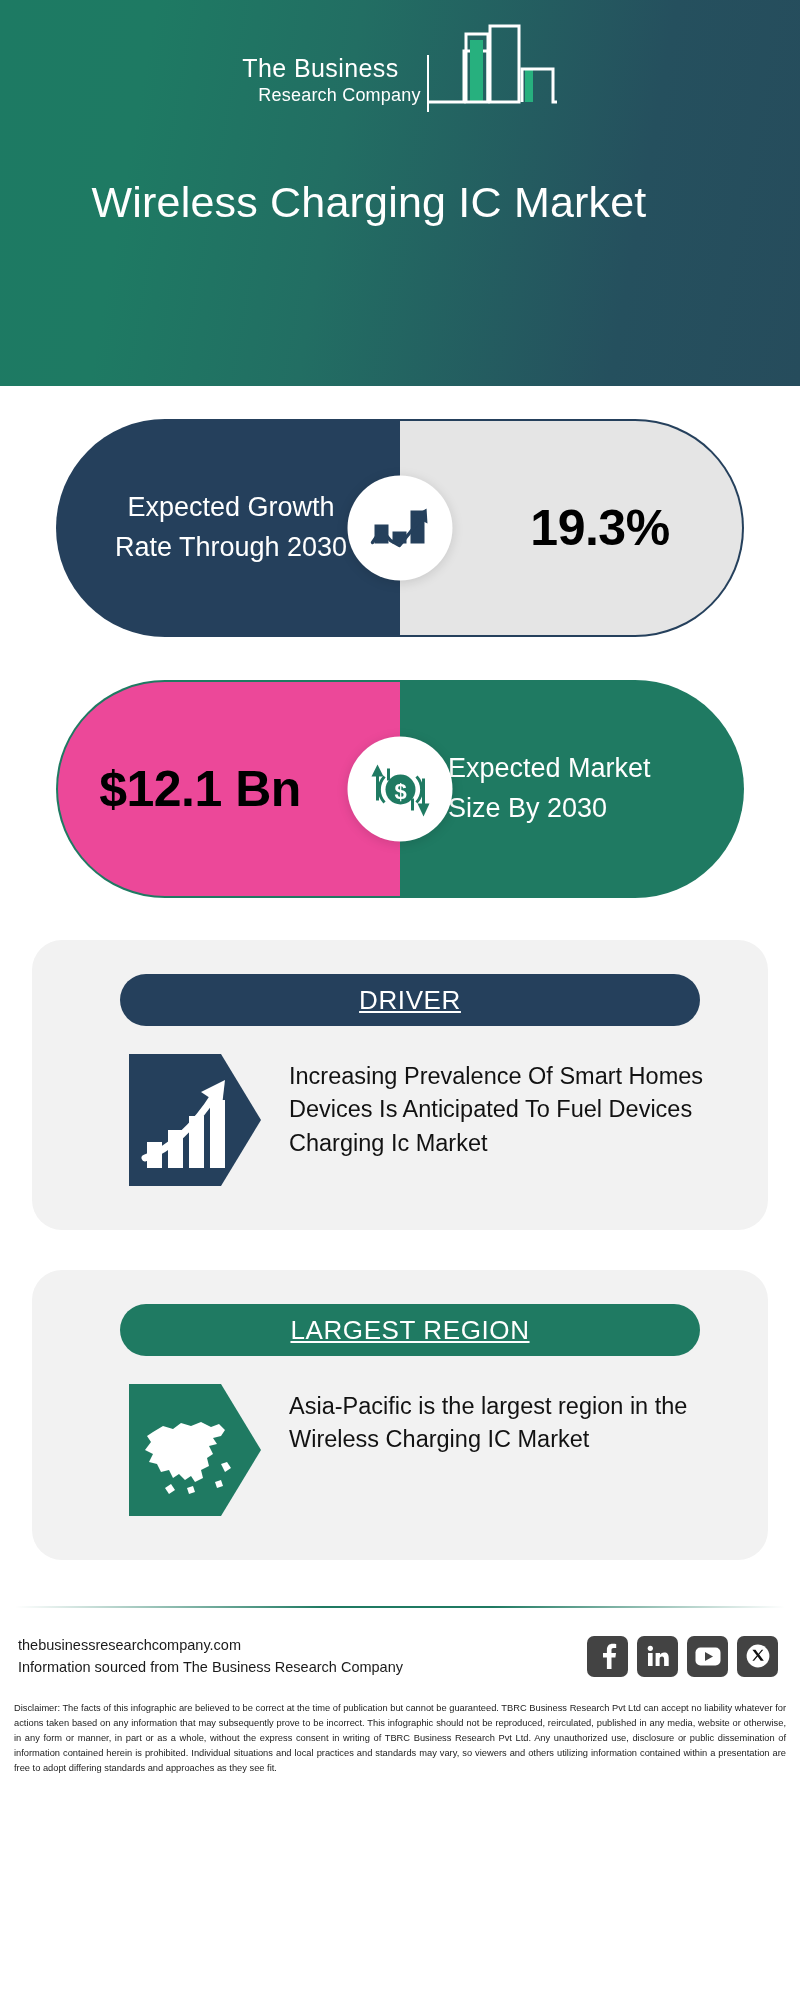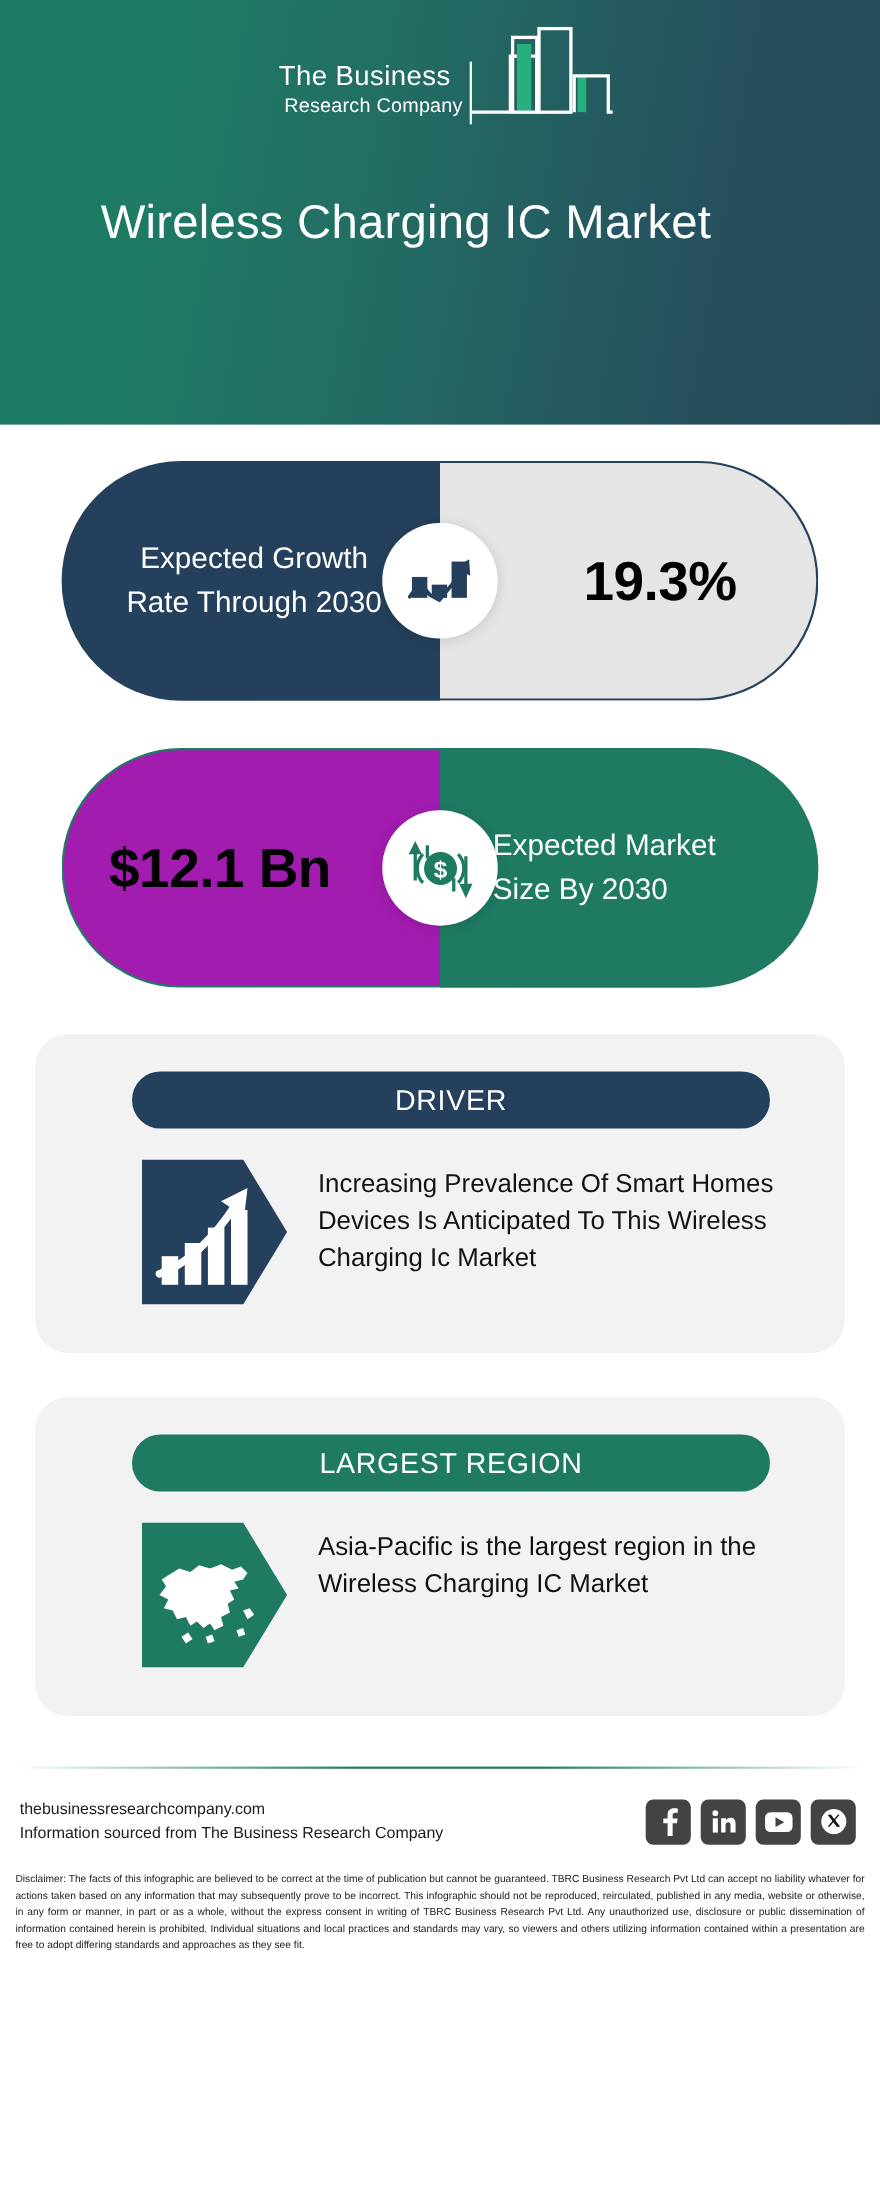--- a/index.html
+++ b/index.html
@@ -35,21 +35,21 @@
     align-items:flex-end;
   }
   .logo{
     display:flex;
     align-items:flex-end;
     gap:0px;
   }
   .logo-text{
     display:flex;
     flex-direction:column;
-    align-items:center;
+    align-items:flex-start;
     padding-bottom:6px;
     border-right:2.5px solid #ffffff;
     padding-right:0px;
   }
   .logo-line1{
     color:#ffffff;
     font-size:25px;
     letter-spacing:.4px;
     line-height:1.05;
     font-weight:400;
@@ -127,21 +127,21 @@
   }
 
   .stat-left-outline{
     position:absolute;
     left:0;top:0;
     width:344px;height:218px;
     box-sizing:border-box;
     border:2.5px solid #1f7a62;
     border-right:none;
     border-radius:109px 0 0 109px;
-    background:#a21caf;
+    background:#ec4899;
     display:flex;align-items:center;justify-content:center;
     padding-right:58px;
   }
   .stat-value-green{
     color:#000000;
     font-size:50px;
     font-weight:bold;
     text-align:center;
     line-height:1.18;
     letter-spacing:-.5px;
@@ -191,20 +191,21 @@
   .pill{
     margin-left:88px;
     width:580px;
     height:52px;
     border-radius:26px;
     display:flex;align-items:center;justify-content:center;
     color:#ffffff;
     font-size:26px;
     letter-spacing:.6px;
     font-weight:400;
+    text-decoration:underline;
   }
   .pill-dark{background:#25405c;}
   .pill-green{background:#1f7a62;}
 
   .panel-body{
     display:flex;
     align-items:flex-start;
     margin-top:28px;
     padding-left:97px;
     padding-right:60px;
@@ -335,21 +336,21 @@
         <svg width="132" height="132" viewBox="0 0 132 132">
           <polygon points="0,0 92,0 132,66 92,132 0,132" fill="#25405c"></polygon>
           <rect x="18" y="88" width="15" height="26" fill="#ffffff"></rect>
           <rect x="39" y="76" width="15" height="38" fill="#ffffff"></rect>
           <rect x="60" y="62" width="15" height="52" fill="#ffffff"></rect>
           <rect x="81" y="46" width="15" height="68" fill="#ffffff"></rect>
           <path d="M16 104 C40 96 66 72 86 40" fill="none" stroke="#ffffff" stroke-width="7" stroke-linecap="round"></path>
           <polygon points="96,26 93,52 72,38" fill="#ffffff"></polygon>
         </svg>
       </div>
-      <div class="panel-text">Increasing Prevalence Of Smart Homes Devices Is Anticipated To This Wireless Charging Ic Market</div>
+      <div class="panel-text">Increasing Prevalence Of Smart Homes Devices Is Anticipated To Fuel Devices Charging Ic Market</div>
     </div>
   </div>
 
   <div class="panel panel-region">
     <div class="pill pill-green">
       <span>LARGEST REGION</span>
     </div>
     <div class="panel-body">
       <div class="shape-icon">
         <svg width="132" height="132" viewBox="0 0 132 132">

